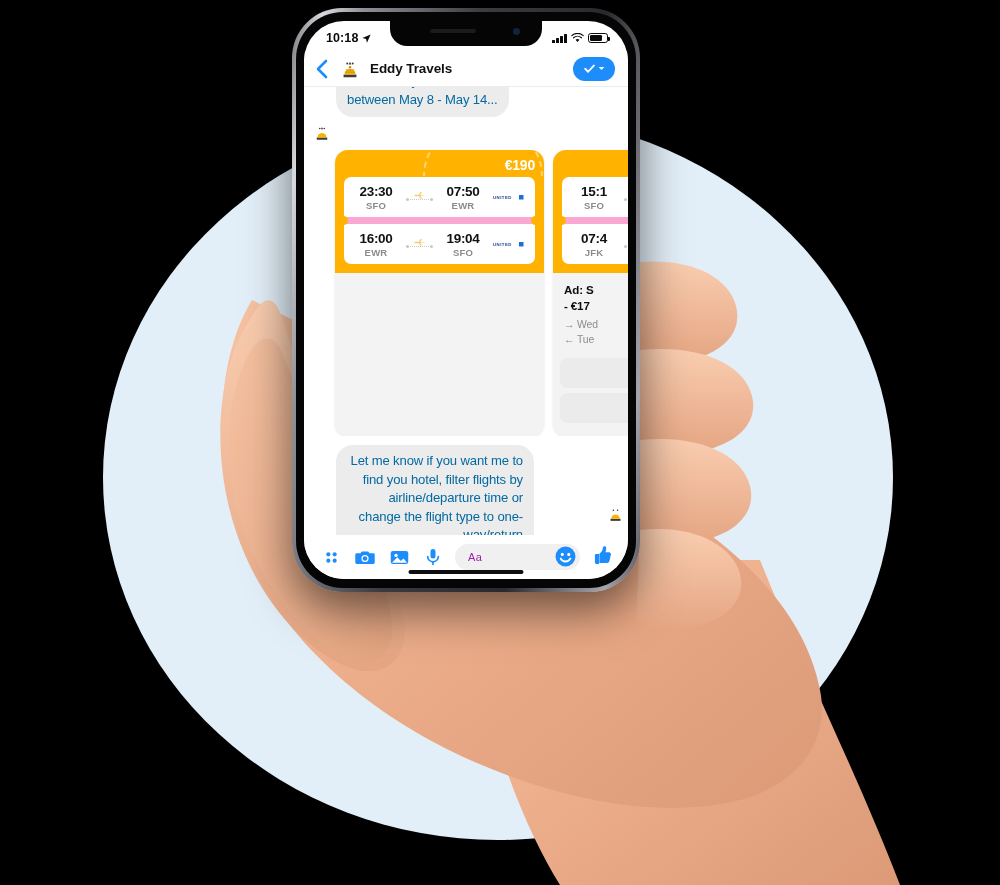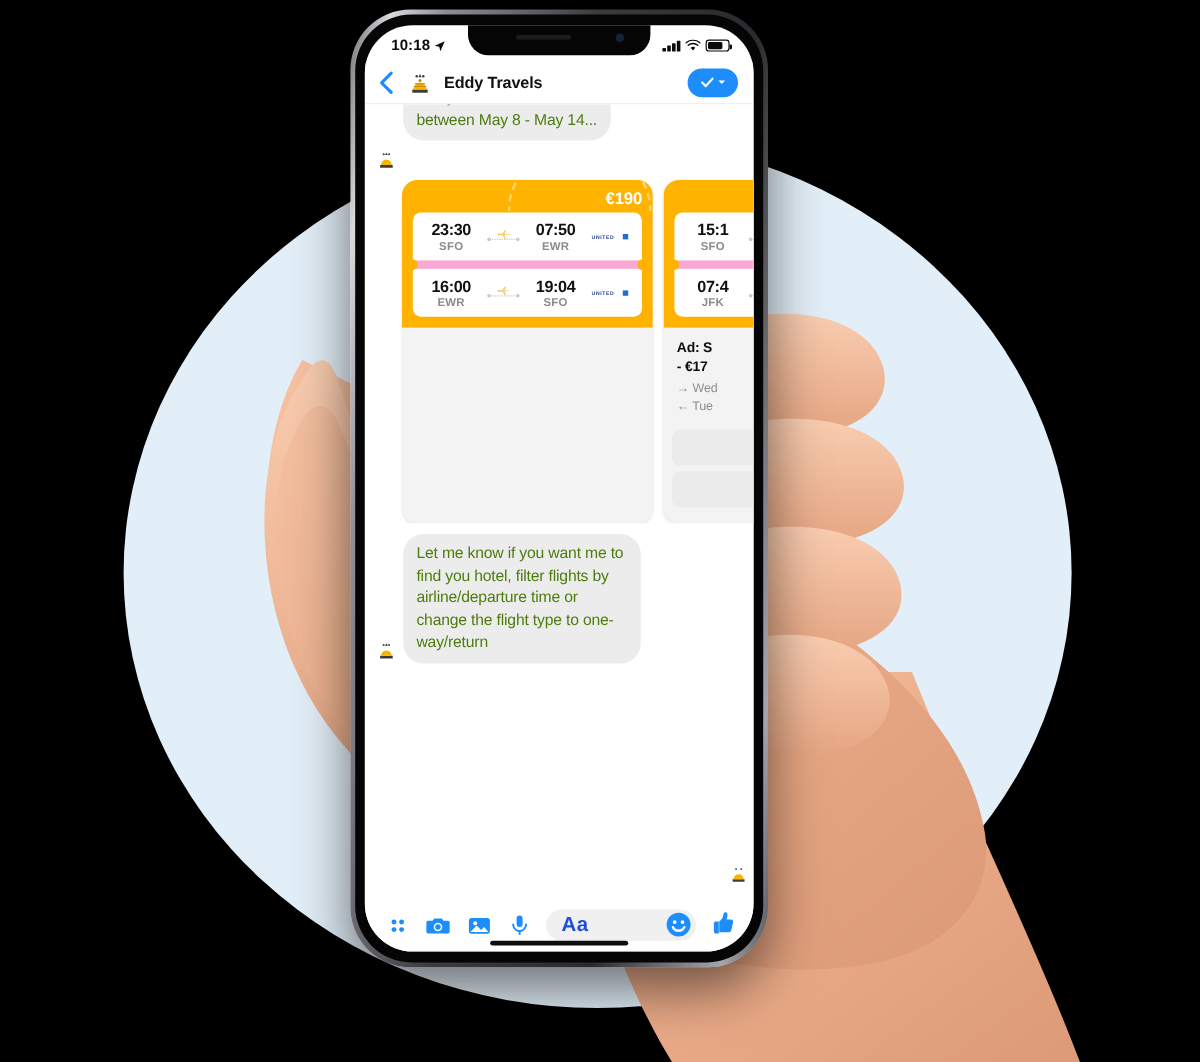--- a/index.html
+++ b/index.html
@@ -20,21 +20,21 @@
     border-radius: 50%;
   }
 
   
   .hand-wrap { position: absolute; left: 0; top: 0; width: 1000px; height: 885px; }
 
   
   .phone {
     position: absolute;
     left: 292px; top: 8px;
-    width: 348px; height: 798px;
+    width: 348px; height: 584px;
     border-radius: 50px;
     background: linear-gradient(100deg,#6d6d72 0%, #d9d9de 7%, #8f8f96 16%, #3b3b40 42%, #2a2a2e 70%, #a5a5ac 92%, #55555b 100%);
     padding: 4px;
     box-shadow: 0 18px 46px rgba(0,0,0,.55);
     z-index: 5;
   }
   .phone-inner {
     width: 100%; height: 100%;
     background: #050505;
     border-radius: 47px;
@@ -131,26 +131,27 @@
     padding: 0 0 0 0;
   }
   .msg-row { display: flex; align-items: flex-end; gap: 5px; padding-left: 8px; }
   .msg-avatar {
     width: 19px; height: 19px; flex: 0 0 19px; margin-bottom: 2px;
     display: flex; align-items: center; justify-content: center;
   }
   .msg-avatar.blank { visibility: hidden; }
   .bubble {
     background: #ececec;
-    color: #4d7c0f;
+    color: #0369a1;
     border-radius: 17px;
     padding: 7px 11px 8px;
     font-size: 13.1px; line-height: 1.42;
     max-width: 198px;
     letter-spacing: -.15px;
+    text-align: right;
   }
   .bubble.clipped-top {
     border-top-left-radius: 0; border-top-right-radius: 0;
   }
 
   
   .carousel {
     display: flex; gap: 9px;
     padding: 6px 0 0 31px;
     overflow: hidden;
@@ -242,21 +243,21 @@
     background: #fff;
   }
   .comp-ico { width: 26px; height: 26px; flex: 0 0 26px; display:flex; align-items:center; justify-content:center; cursor:pointer; margin-right: 8px;}
   .comp-field {
     flex: 1 1 auto; height: 26px;
     background: #f0f0f0; border-radius: 14px;
     display: flex; align-items: center;
     padding: 0 13px; margin: 0 3px 0 1px;
     position: relative;
   }
-  .comp-field .aa { font-size: 17px; color: #1d4ed8; font-weight: bold; letter-spacing: .3px; }
+  .comp-field .aa { font-size: 11px; color: #a21caf; font-weight: normal; letter-spacing: .3px; }
   .comp-field .emoji { position: absolute; right: 3px; top: 1px; width: 23px; height: 23px; cursor:pointer; }
   .comp-like { width: 26px; height: 26px; flex: 0 0 26px; margin-left: 7px; cursor:pointer; }
 
   .home-ind {
     position: absolute; bottom: 5px; left: 50%;
     transform: translateX(-50%);
     width: 115px; height: 4px; border-radius: 3px;
     background: #0d0d0d; z-index: 45;
   }
 

